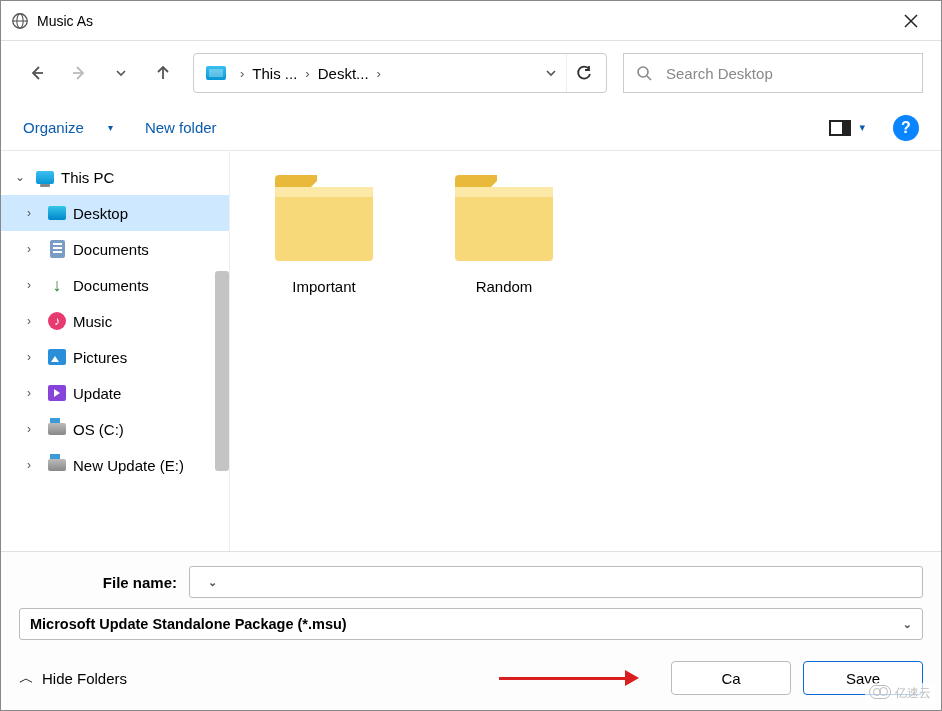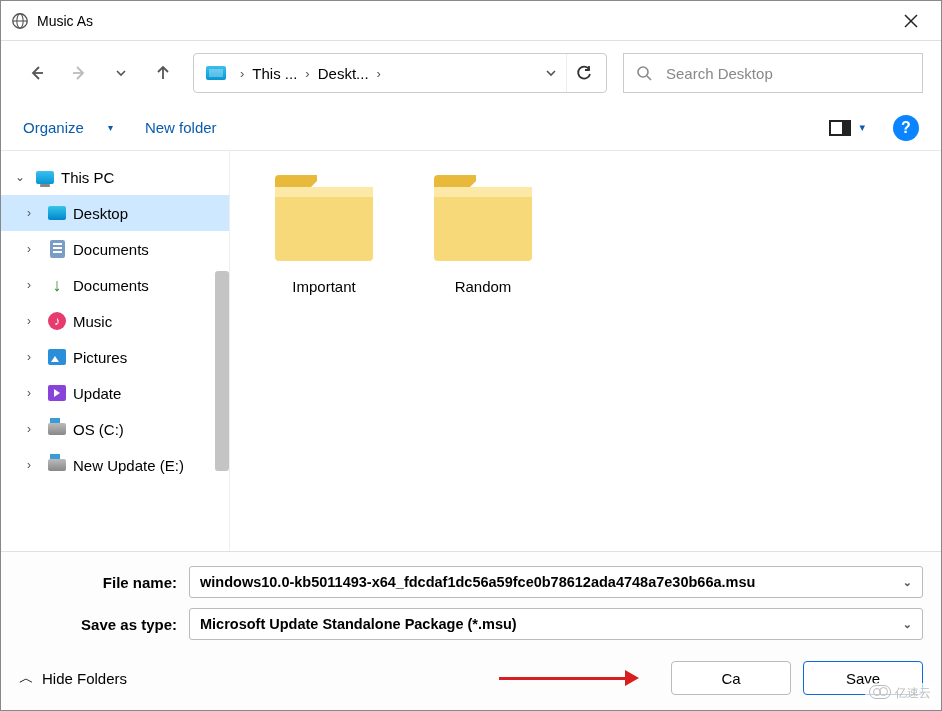--- a/index.html
+++ b/index.html
@@ -52,21 +52,21 @@
 .music-icon { width:18px;height:18px;border-radius:50%;background:#e73b6f;color:#fff;display:flex;align-items:center;justify-content:center;font-size:12px;}
 .pic-icon { width:18px;height:16px;background:#2a8fd8;border-radius:2px;position:relative;}
 .pic-icon::after{content:"";position:absolute;left:3px;bottom:3px;width:0;height:0;border-left:4px solid transparent;border-right:4px solid transparent;border-bottom:6px solid #fff;}
 .vid-icon { width:18px;height:16px;background:#8843d8;border-radius:2px;position:relative;}
 .vid-icon::after{content:"";position:absolute;left:6px;top:4px;width:0;height:0;border-top:4px solid transparent;border-bottom:4px solid transparent;border-left:6px solid #fff;}
 .drive-icon { width:18px;height:12px;background:linear-gradient(#bbb,#888);border-radius:2px;position:relative;}
 .drive-icon::before{content:"";position:absolute;left:2px;top:-5px;width:10px;height:5px;background:#3a9bd8;}
 .sb-scroll { position:absolute; right:0; top:120px; width:14px; height:200px; background:#c4c4c4; border-radius:3px; }
 .divider { width:1px; background:#eee; }
 
-.content { flex:1; padding:20px 24px; display:flex; gap:19px; align-items:flex-start; }
+.content { flex:1; padding:20px 24px; display:flex; gap:40px; align-items:flex-start; }
 .folder-item { display:flex; flex-direction:column; align-items:center; width:140px; cursor:pointer; }
 .folder-svg { width:110px; height:95px; }
 .folder-label { margin-top:12px; font-size:15px; }
 
 
 .form { border-top:1px solid #e0e0e0; padding:14px 18px 6px; background:#fdfdfd; }
 .form-row { display:flex; align-items:center; margin-bottom:10px;font-weight:bold; }
 .form-label { width:170px; text-align:right; padding-right:12px; font-size:15px; }
 .form-field { flex:1; height:32px; border:1px solid #bbb; border-radius:3px; display:flex; align-items:center; padding:0 10px; font-size:14.5px; background:#fff; }
 .form-field .fval { flex:1; white-space:nowrap; overflow:hidden; }
@@ -261,26 +261,24 @@
       </svg>
       <span class="folder-label">Random</span>
     </div>
   </div>
 </div>
 
 <div class="form">
   <div class="form-row">
     <div class="form-label">File name:</div>
     <div class="form-field">
-      <span class="fval">windows10.0-kb5011493-x64_fdcdaf1dc56a59fce0b78612ada4748a7e30b66a.msu</span>
       <span class="form-caret">⌄</span>
     </div>
   </div>
   <div class="form-row">
-    <div class="form-label">Save as type:</div>
     <div class="form-field">
       <span class="fval">Microsoft Update Standalone Package (*.msu)</span>
       <span class="form-caret">⌄</span>
     </div>
   </div>
 </div>
 
 <div class="footer">
   <div class="hidef">
     <span>︿</span>

